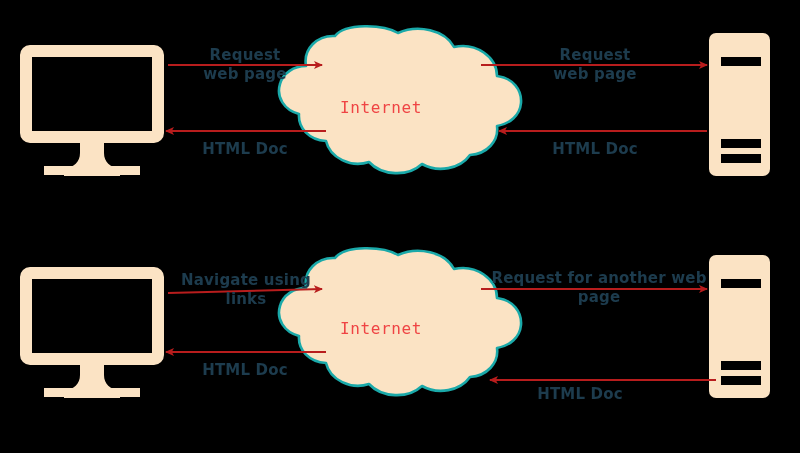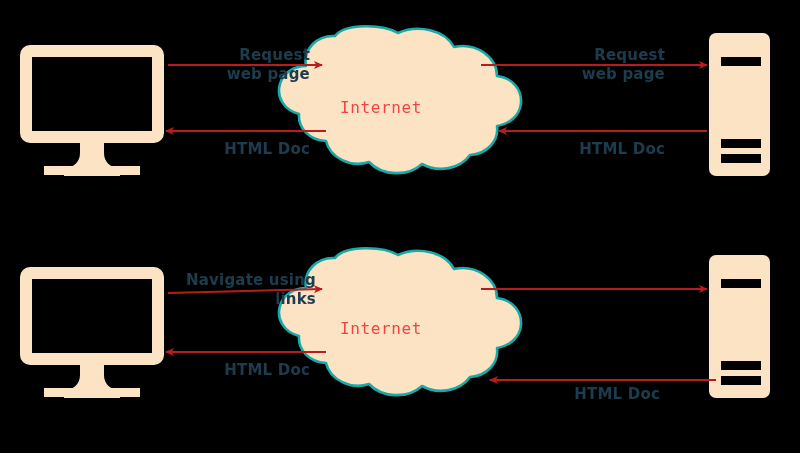--- a/index.html
+++ b/index.html
@@ -37,21 +37,21 @@
   }
 
   .label {
     position: absolute;
     color: #1d3c4e;
     font-family: "DejaVu Sans", sans-serif;
     font-size: 15px;
     font-weight: 600;
     line-height: 1.28;
     letter-spacing: 0.2px;
-    text-align: right;
+    text-align: center;
     white-space: pre-line;
     pointer-events: none;
   }
   .cloud-label {
     position: absolute;
     color: #ef4444;
     font-family: "DejaVu Sans Mono", monospace;
     font-size: 16px;
     font-weight: 500;
     letter-spacing: 0.6px;
@@ -173,19 +173,21 @@
       <line x1="481" y1="62" x2="707" y2="62" stroke="#b81d1d" stroke-width="2" marker-end="url(#ah-r-2)"></line>
       <line x1="326" y1="125" x2="166" y2="125" stroke="#b81d1d" stroke-width="2" marker-end="url(#ah-l-2)"></line>
       <line x1="716" y1="153" x2="490" y2="153" stroke="#b81d1d" stroke-width="2" marker-end="url(#ah-l-2)"></line>
     </svg>
 
     <div class="cloud-label" style="left:340px; top:92px; width:120px;">Internet</div>
 
     <div class="label" style="left:176px; top:44px; width:140px;">Navigate using
 links</div>
 
+    <div class="label" style="left:488px; top:42px; width:222px;">Request for another web
+page</div>
 
     <div class="label" style="left:180px; top:134px; width:130px;">HTML Doc</div>
 
     <div class="label" style="left:500px; top:158px; width:160px;">HTML Doc</div>
   </div>
 
 </div>
 
 </body></html>

